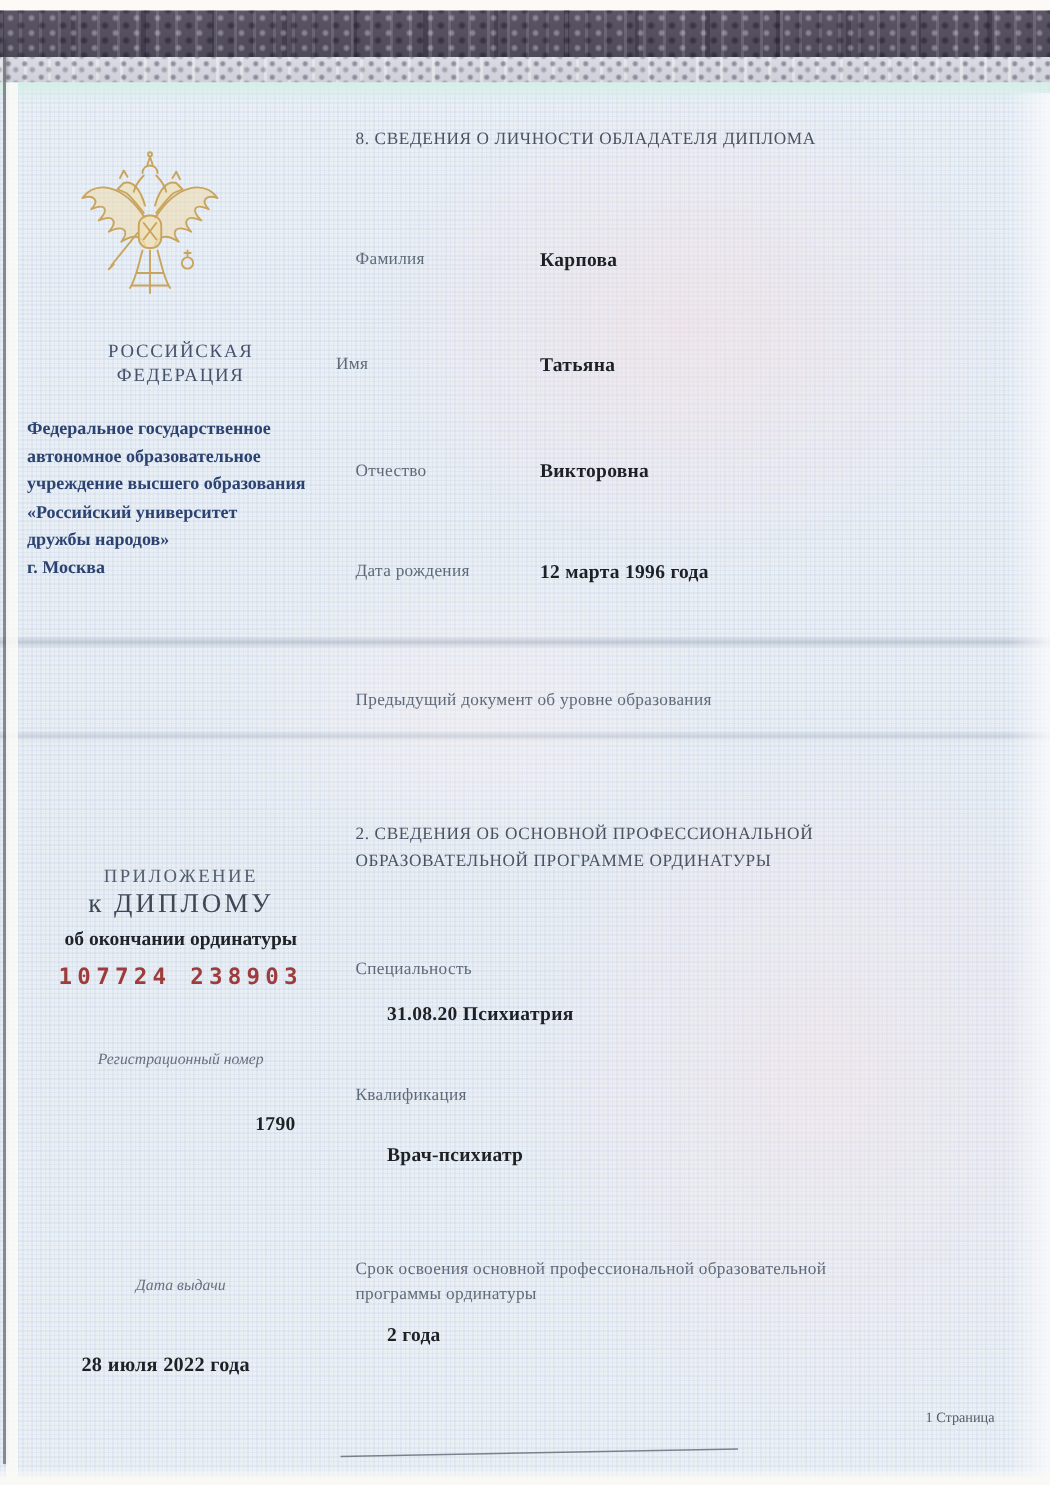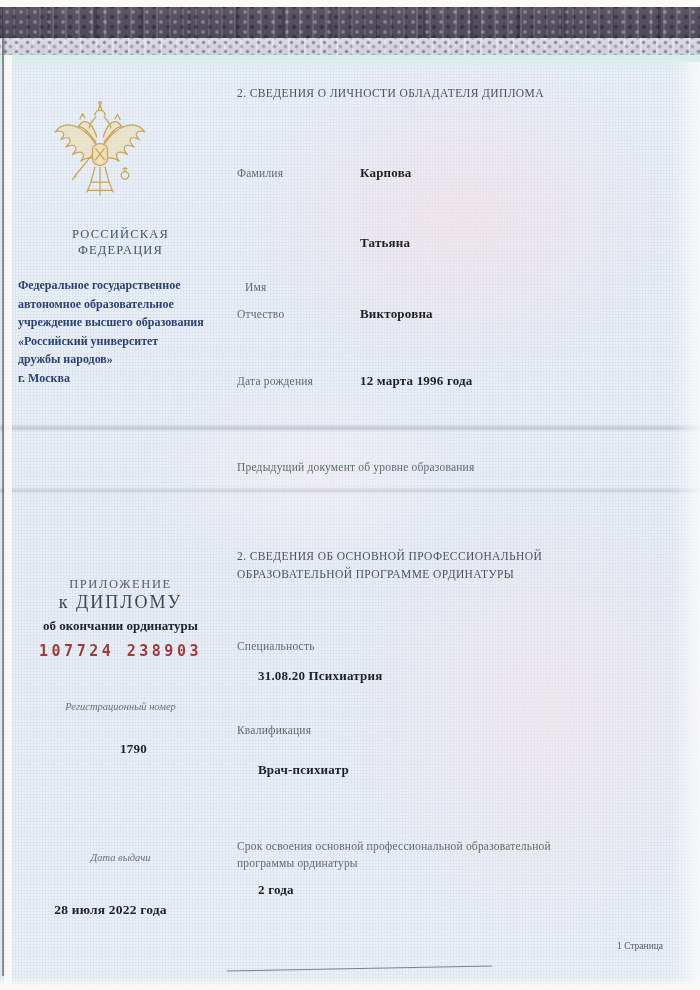--- a/index.html
+++ b/index.html
@@ -119,31 +119,31 @@
 «Российский университет
 дружбы народов»
 г. Москва</div>
 
   <div class="abs supp1" style="left:28px;top:577px;width:185px;">ПРИЛОЖЕНИЕ</div>
   <div class="abs supp2" style="left:28px;top:592px;width:185px;">к ДИПЛОМУ</div>
   <div class="abs supp3" style="left:28px;top:618px;width:185px;">об окончании ординатуры</div>
   <div class="abs serial" style="left:18px;top:642px;width:205px;">107724 238903</div>
 
   <div class="abs label-it centered" style="left:28px;top:701px;width:185px;">Регистрационный номер</div>
-  <div class="abs value centered" style="left:41px;top:741px;width:185px;">1790</div>
+  <div class="abs value centered" style="left:12px;top:741px;width:185px;text-align:right;">1790</div>
 
   <div class="abs label-it centered" style="left:28px;top:852px;width:185px;">Дата выдачи</div>
   <div class="abs value centered" style="left:18px;top:902px;width:185px;font-size:13.5px;">28 июля 2022 года</div>
 
-  <div class="abs heading" style="left:237px;top:85px;width:400px;">2. СВЕДЕНИЯ О ЛИЧНОСТИ ОБЛАДАТЕЛЯ ДИПЛОМА</div>
+  <div class="abs heading" style="left:237px;top:85px;width:400px;">8. СВЕДЕНИЯ О ЛИЧНОСТИ ОБЛАДАТЕЛЯ ДИПЛОМА</div>
 
   <div class="abs label" style="left:237px;top:167px;">Фамилия</div>
   <div class="abs value" style="left:360px;top:165px;">Карпова</div>
 
-  <div class="abs label" style="left:245px;top:237px;margin-top:44px;">Имя</div>
+  <div class="abs label" style="left:224px;top:237px;">Имя</div>
   <div class="abs value" style="left:360px;top:235px;">Татьяна</div>
 
   <div class="abs label" style="left:237px;top:308px;">Отчество</div>
   <div class="abs value" style="left:360px;top:306px;">Викторовна</div>
 
   <div class="abs label" style="left:237px;top:375px;">Дата рождения</div>
   <div class="abs value" style="left:360px;top:373px;">12 марта 1996 года</div>
 
   <div class="abs label" style="left:237px;top:461px;">Предыдущий документ об  уровне образования</div>
 

